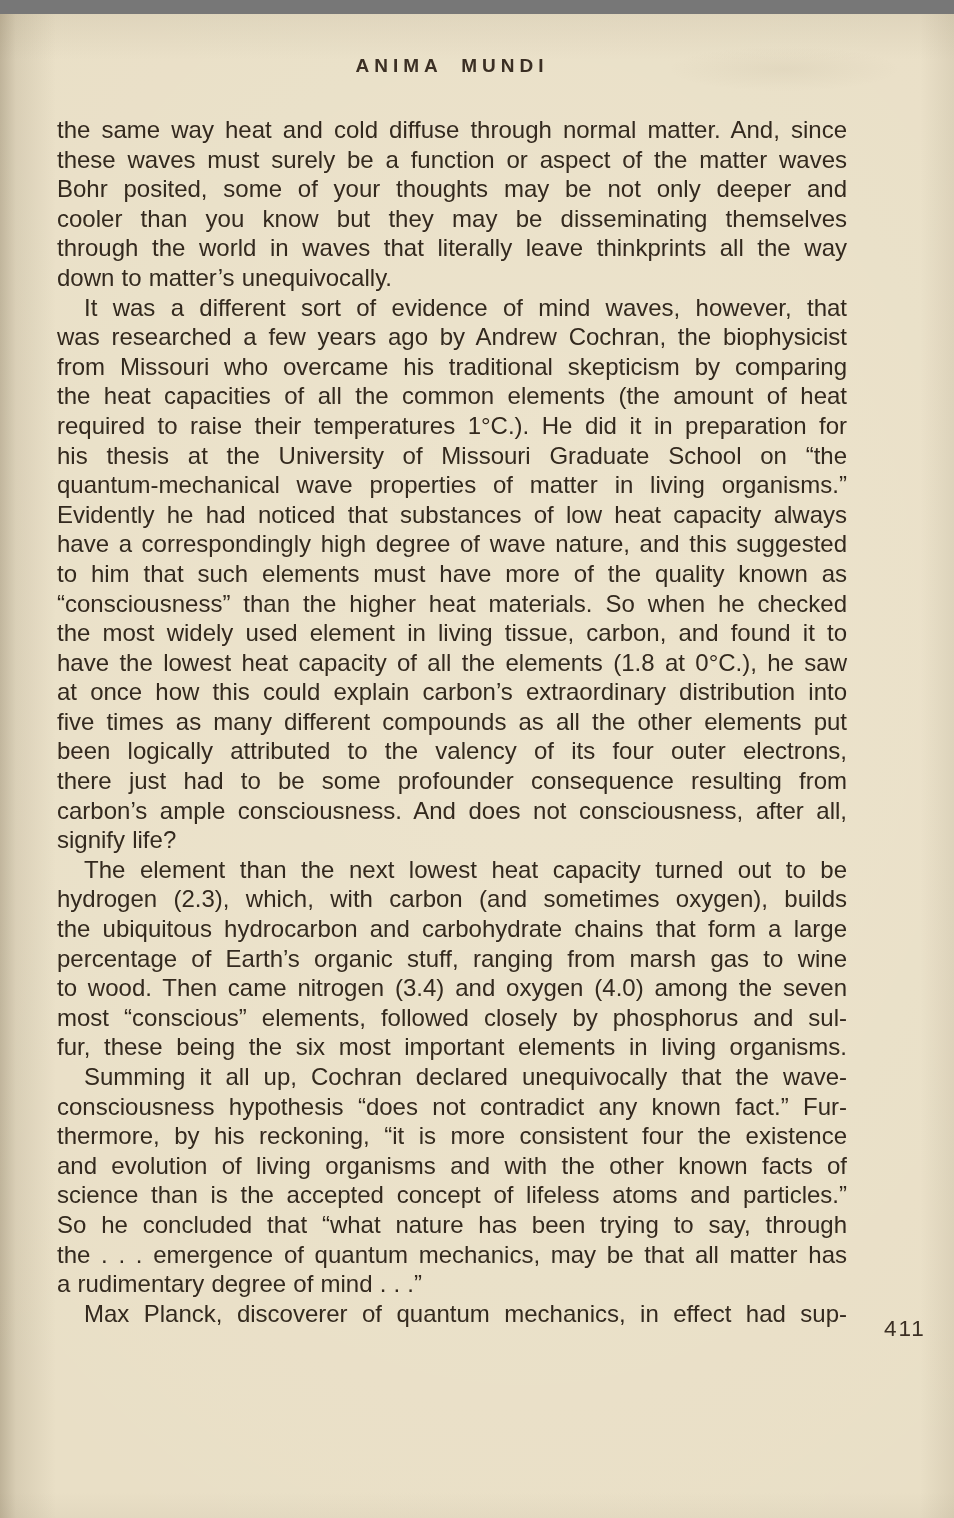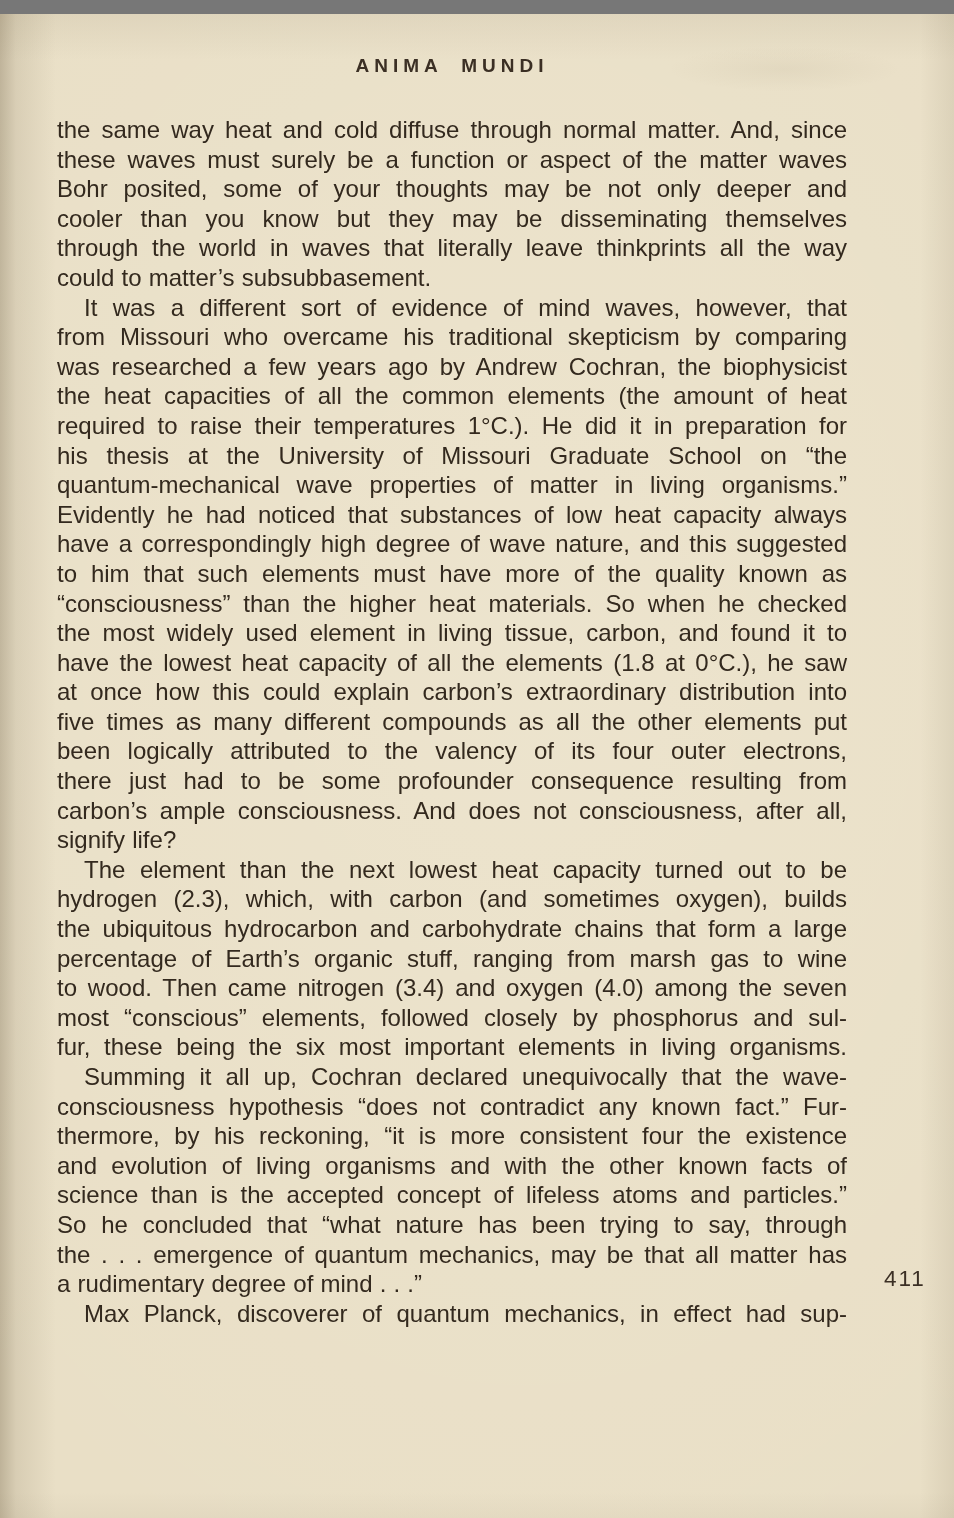--- a/index.html
+++ b/index.html
@@ -48,21 +48,21 @@
   .text-line {
     text-align: justify;
     text-align-last: justify;
     white-space: normal;
     word-spacing: 0.5px;
   }
   .text-line.flush { text-align-last: left; }
   .text-line.indent { text-indent: 27px; }
   .page-number {
     position: absolute;
-    top: 1250px;
+    top: 1300px;
     left: 884px;
     font-size: 22.5px;
     line-height: 29.6px;
     letter-spacing: 2px;
     color: #3b2f24;
   }
   
   .scan-shadow-topright {
     position: absolute;
     top: 30px; right: 40px;
@@ -77,26 +77,26 @@
 <div class="sheet">
   <div class="scan-shadow-topright"></div>
   <div class="running-head">ANIMA MUNDI</div>
   <div class="page-body">
       <div class="paragraph">
         <div class="text-line">the same way heat and cold diffuse through normal matter.  And, since</div>
         <div class="text-line">these waves must surely be a function or aspect of the matter waves</div>
         <div class="text-line">Bohr posited, some of your thoughts may be not only deeper and</div>
         <div class="text-line">cooler than you know but they may be disseminating themselves</div>
         <div class="text-line">through the world in waves that literally leave thinkprints all the way</div>
-        <div class="text-line flush">could to matter’s subsubbasement.</div>
+        <div class="text-line flush">down to matter’s unequivocally.</div>
       </div>
       <div class="paragraph">
         <div class="text-line indent">It was a different sort of evidence of mind waves, however, that</div>
+        <div class="text-line">was researched a few years ago by Andrew Cochran, the biophysicist</div>
         <div class="text-line">from Missouri who overcame his traditional skepticism by comparing</div>
-        <div class="text-line">was researched a few years ago by Andrew Cochran, the biophysicist</div>
         <div class="text-line">the heat capacities of all the common elements (the amount of heat</div>
         <div class="text-line">required to raise their temperatures 1°C.).  He did it in preparation for</div>
         <div class="text-line">his thesis at the University of Missouri Graduate School on “the</div>
         <div class="text-line">quantum-mechanical wave properties of matter in living organisms.”</div>
         <div class="text-line">Evidently he had noticed that substances of low heat capacity always</div>
         <div class="text-line">have a correspondingly high degree of wave nature, and this suggested</div>
         <div class="text-line">to him that such elements must have more of the quality known as</div>
         <div class="text-line">“consciousness” than the higher heat materials.  So when he checked</div>
         <div class="text-line">the most widely used element in living tissue, carbon, and found it to</div>
         <div class="text-line">have the lowest heat capacity of all the elements (1.8 at 0°C.), he saw</div>

